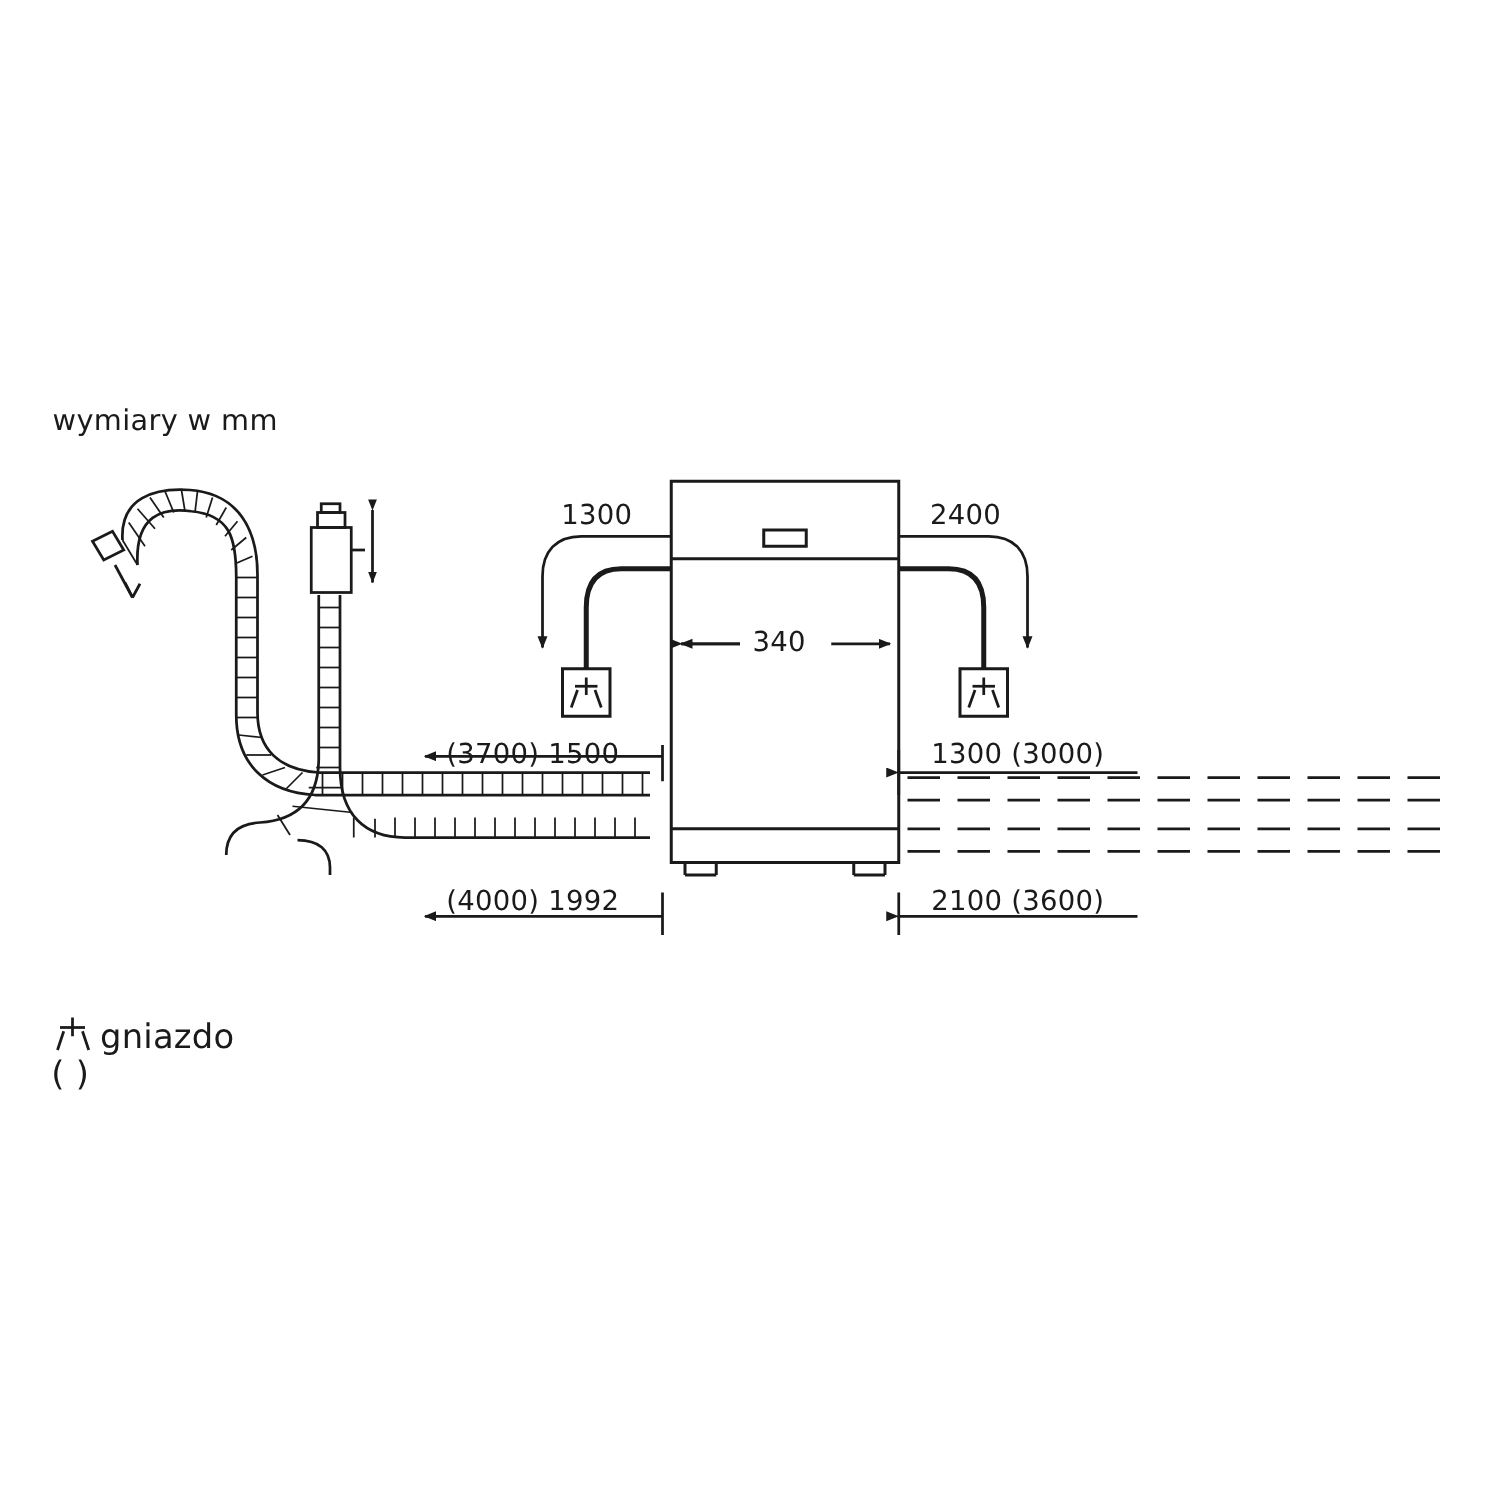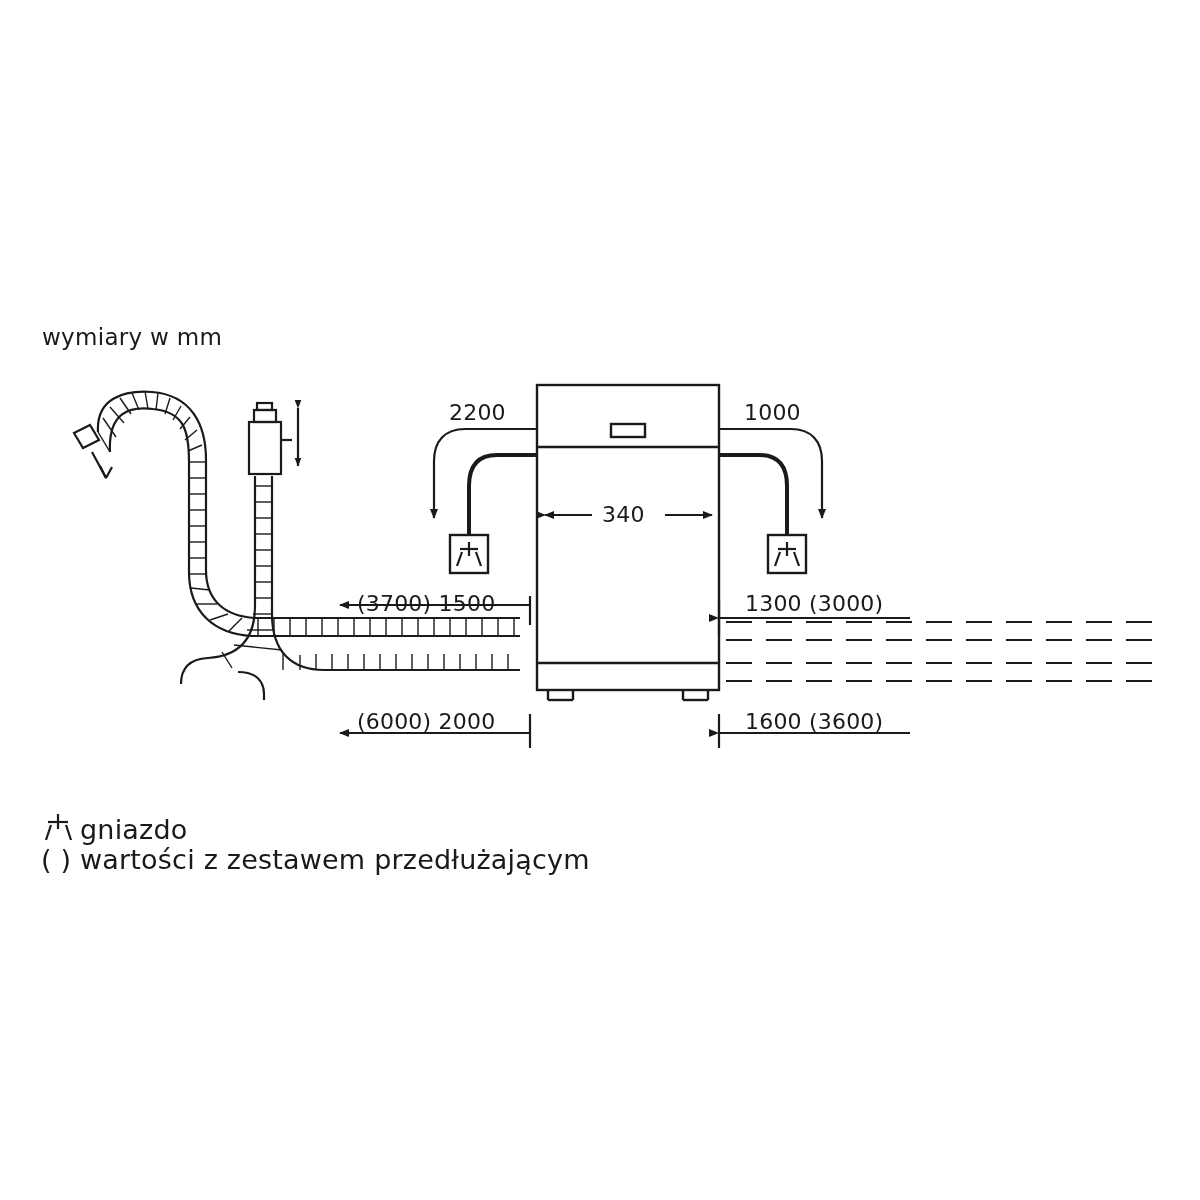--- a/index.html
+++ b/index.html
@@ -260,33 +260,32 @@
 
     <g stroke="#1a1a1a" stroke-width="2.2" fill="none">
       <line x1="58" y1="814" x2="58" y2="829"></line>
       <line x1="48" y1="822" x2="68" y2="822"></line>
       <line x1="51" y1="825" x2="46" y2="840"></line>
       <line x1="66" y1="825" x2="71" y2="840"></line>
     </g>
 
   </svg>
 
-  <div class="txt t-dim" style="left:449px; top:400px;">2200</div>
-
-  <div class="txt t-dim" style="left:744px; top:400px;">1000</div>
+  <div class="txt t-dim" style="left:449px; top:400px;">1300</div>
+
+  <div class="txt t-dim" style="left:744px; top:400px;">2400</div>
 
   <div class="txt t-dim" style="left:602px; top:502px;">340</div>
 
   <div class="txt t-dim" style="left:357px; top:591px;text-align:center;">(3700) 1500</div>
 
   <div class="txt t-dim" style="left:745px; top:591px;">1300 (3000)</div>
 
-  <div class="txt t-dim" style="left:357px; top:709px;">(6000) 2000</div>
-
-  <div class="txt t-dim" style="left:745px; top:709px;">1600 (3600)</div>
+  <div class="txt t-dim" style="left:357px; top:709px;">(4000) 1992</div>
+
+  <div class="txt t-dim" style="left:745px; top:709px;">2100 (3600)</div>
 
   <div class="txt t-legend" style="left:80px; top:814px;">gniazdo</div>
 
   <div class="txt t-legend" style="left:41px; top:844px;">( )</div>
 
-  <div class="txt t-legend" style="left:80px; top:844px;">wartości z zestawem przedłużającym</div>
 
 </div>
 
 </body></html>

